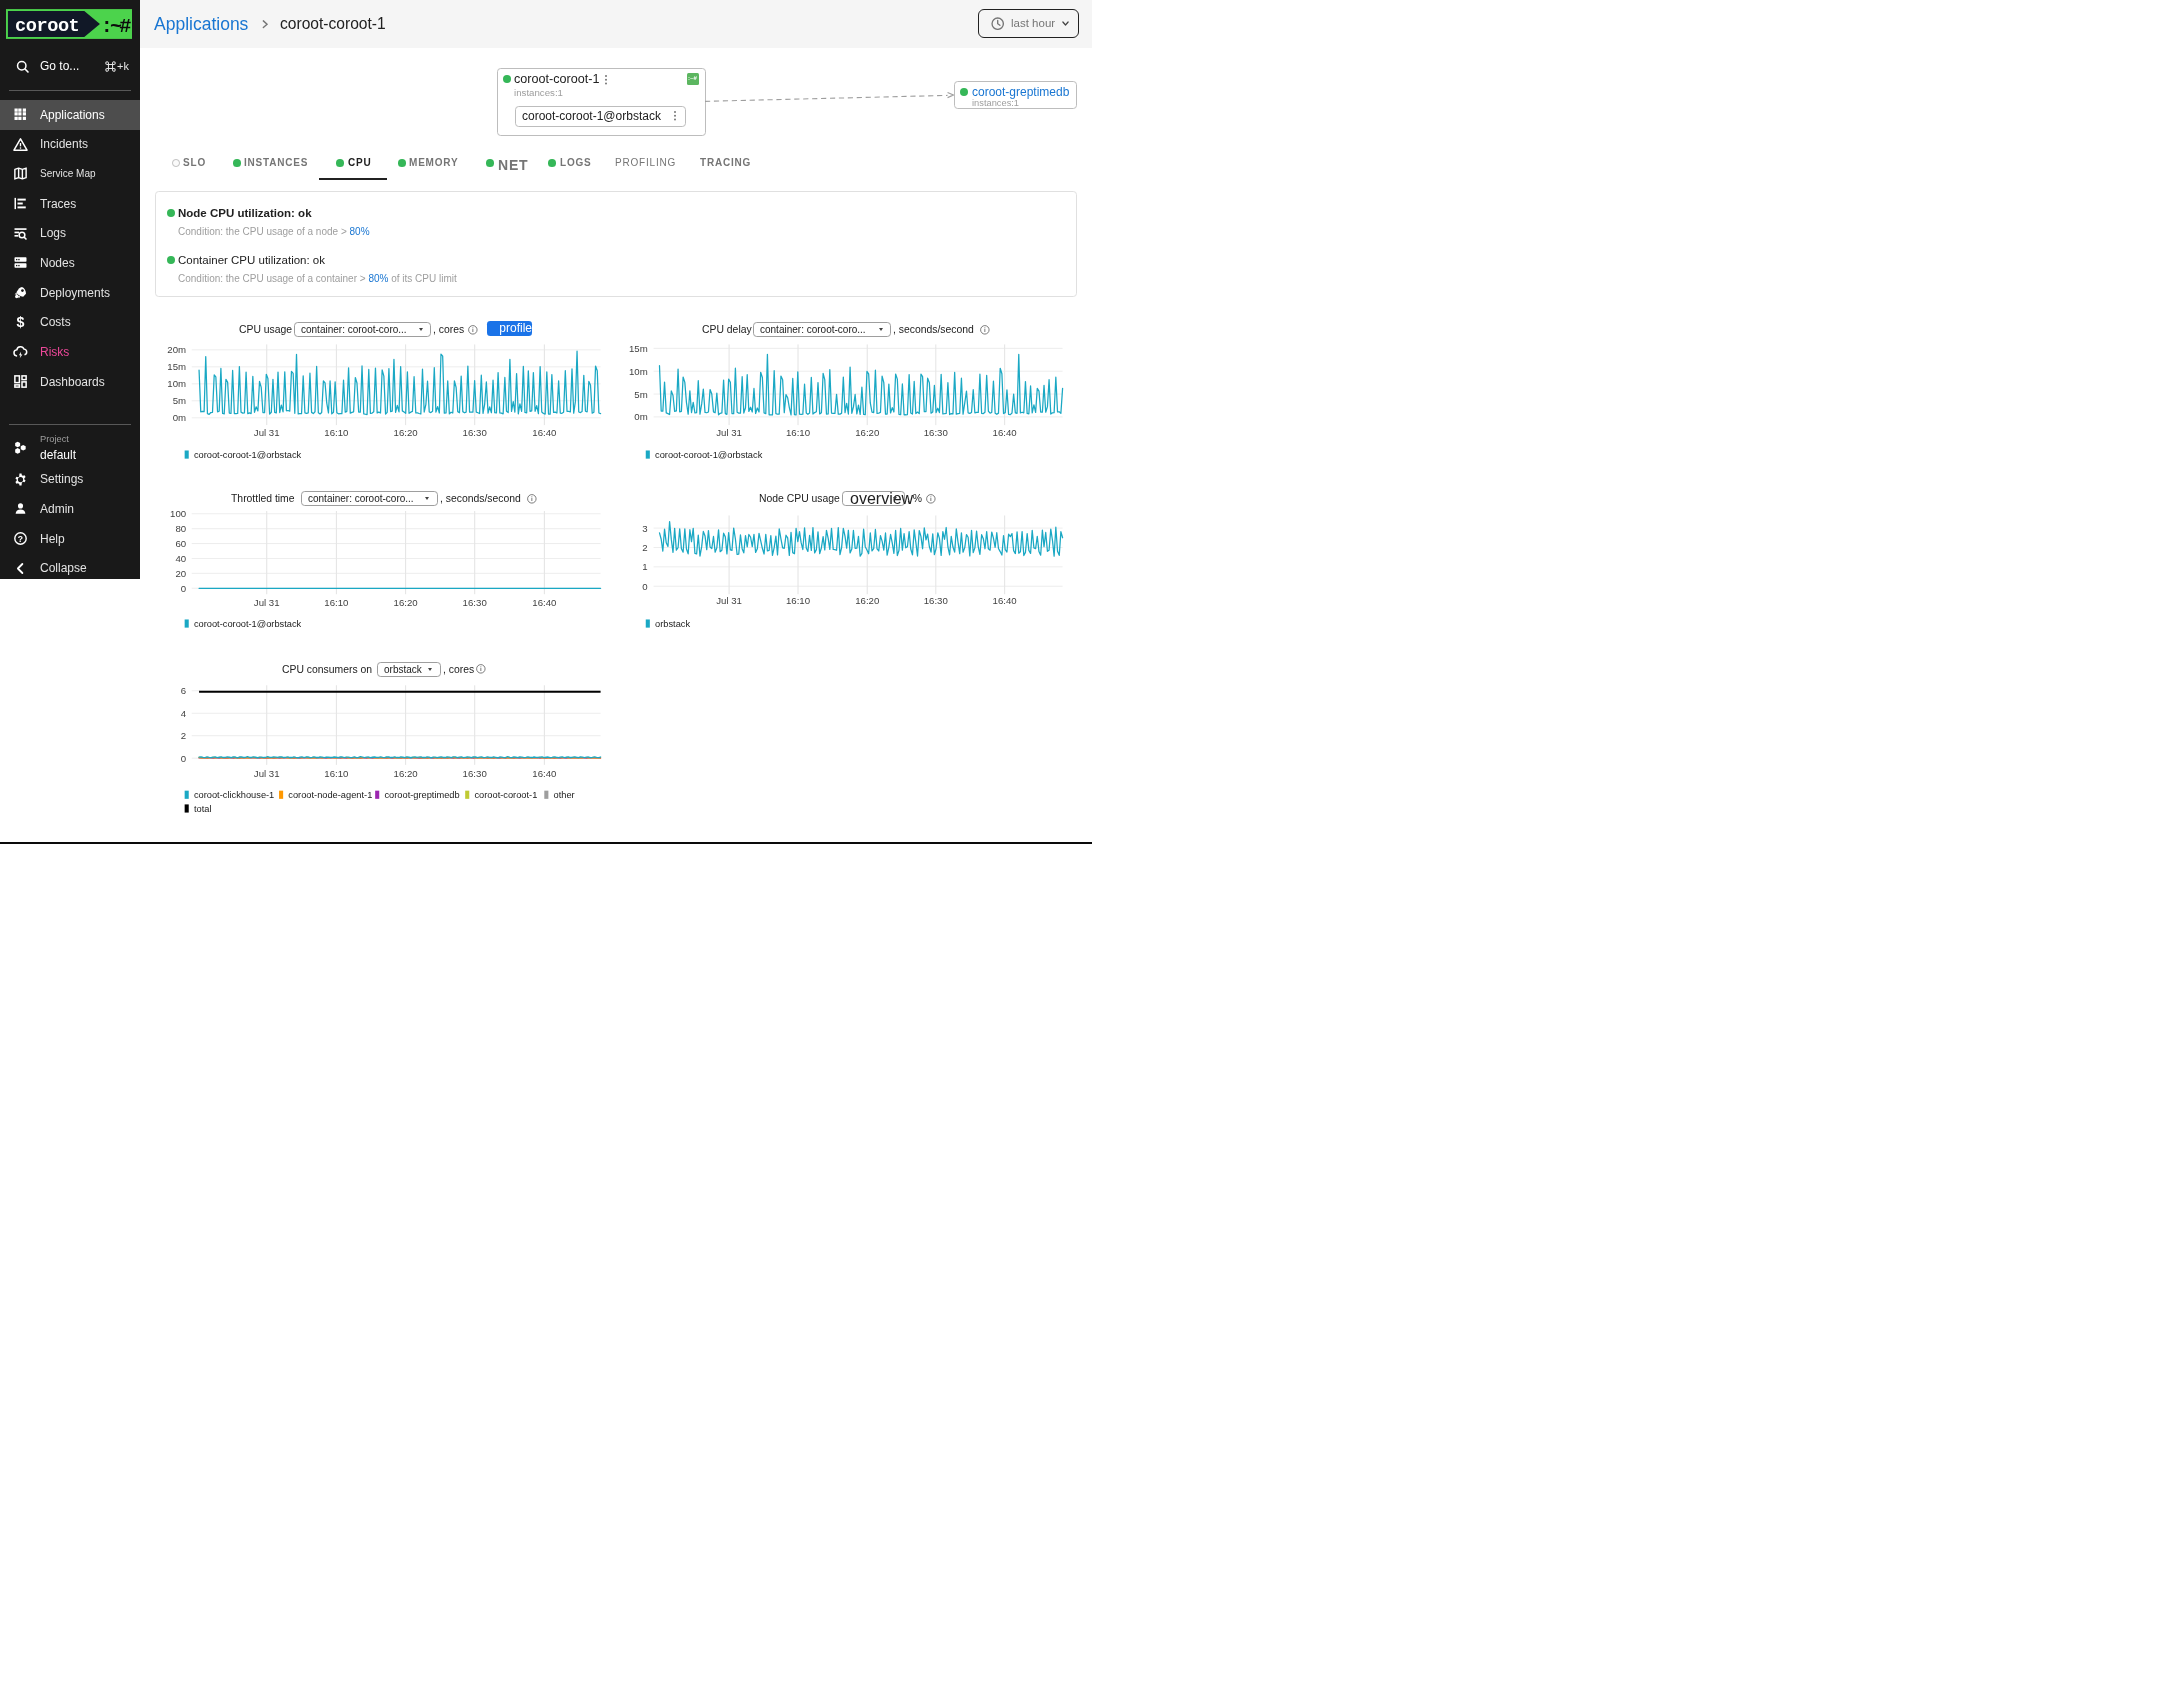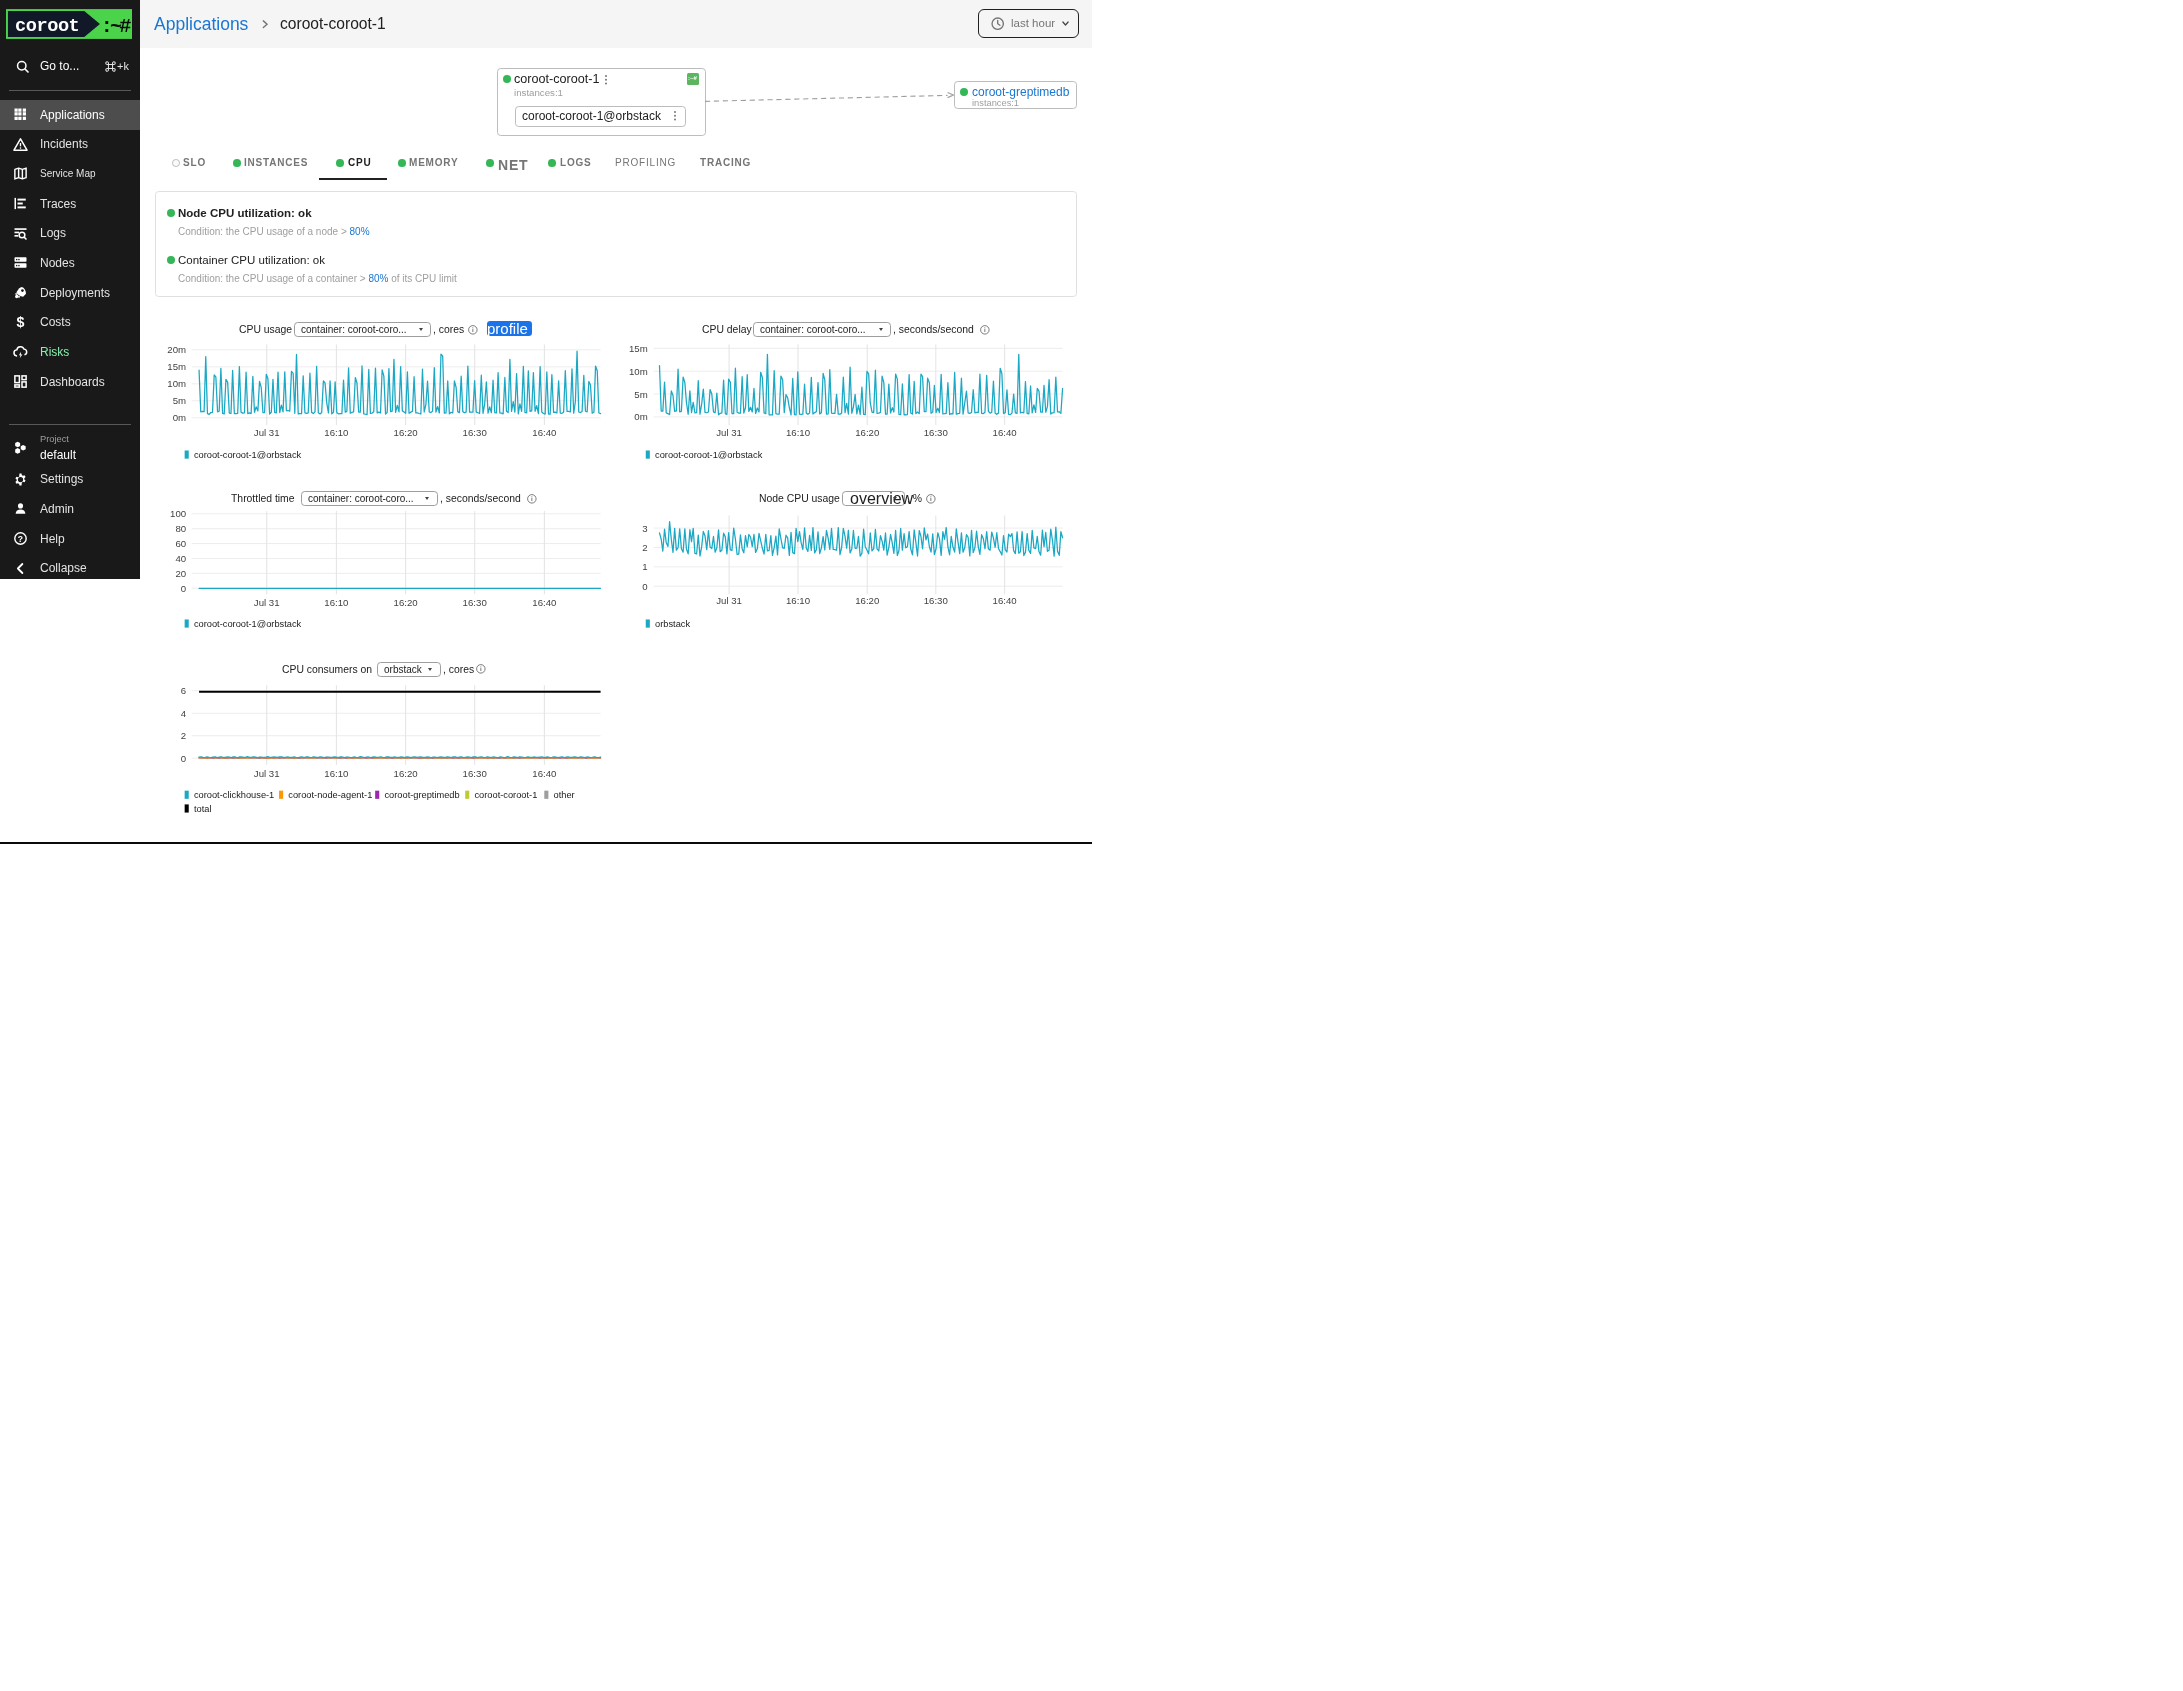--- a/index.html
+++ b/index.html
@@ -116,21 +116,21 @@
     <div class="abs" style="left:0;top:307px;width:140px;height:30px;"></div>
     <svg class="abs" style="left:12.6px;top:315px" width="15" height="15" viewBox="0 0 20 20">
       <text x="10" y="16.5" text-anchor="middle" font-family="Liberation Sans" font-size="19" font-weight="bold" fill="#fff">$</text>
     </svg>
     <div class="abs txt" style="left:40px;top:307px;height:30px;line-height:30px;color:#e3e3e3;font-size:12px">Costs</div>
     <div class="abs" style="left:0;top:337px;width:140px;height:30px;"></div>
     <svg class="abs" style="left:12.6px;top:345px" width="15" height="15" viewBox="0 0 20 20">
       <path d="M5.5 14.5 a4 4 0 0 1 -0.4-8 a5 5 0 0 1 9.6-1 a3.8 3.8 0 0 1 0.6 7.5" fill="none" stroke="#fff" stroke-width="2"></path>
       <path d="M10.5 9 L8 13.5 H10 L9 17.5 L12.5 12.5 H10.5 Z" fill="#fff"></path>
     </svg>
-    <div class="abs txt" style="left:40px;top:337px;height:30px;line-height:30px;color:#86efac;font-size:12px">Risks</div>
+    <div class="abs txt" style="left:40px;top:337px;height:30px;line-height:30px;color:#ec4899;font-size:12px">Risks</div>
     <div class="abs" style="left:0;top:367px;width:140px;height:30px;"></div>
     <svg class="abs" style="left:12.6px;top:374px" width="15" height="15" viewBox="0 0 20 20">
       <g fill="none" stroke="#fff" stroke-width="2">
         <rect x="2.5" y="2.5" width="6" height="9"></rect>
         <rect x="12" y="2.5" width="5.5" height="5"></rect>
         <rect x="2.5" y="14.5" width="6" height="3"></rect>
         <rect x="12" y="10.5" width="5.5" height="7"></rect>
       </g>
     </svg>
     <div class="abs txt" style="left:40px;top:367px;height:30px;line-height:30px;color:#e3e3e3;font-size:12px">Dashboards</div>
@@ -211,21 +211,21 @@
 <div class="abs" style="left:294px;top:322px;width:137px;height:15px;border:0.7px solid #9e9e9e;border-radius:3.7px;box-sizing:border-box"></div>
 <div class="abs txt" style="left:301px;top:322px;height:15px;line-height:15px;color:#212121;font-size:10px">container: coroot-coro...</div>
 <div class="abs" style="left:419px;top:328px;width:0;height:0;border-left:2.8px solid transparent;border-right:2.8px solid transparent;border-top:3.6px solid #424242"></div>
 <div class="abs txt" style="left:433px;top:322px;height:15px;line-height:15px;color:#212121;font-size:10.4px">, cores</div>
 <svg class="abs" style="left:468px;top:325px" width="9.7" height="9.7" viewBox="0 0 13 13">
     <circle cx="6.5" cy="6.5" r="5.7" fill="none" stroke="#757575" stroke-width="1.3"></circle>
     <rect x="5.85" y="5.4" width="1.3" height="4" fill="#757575"></rect>
     <rect x="5.85" y="3.2" width="1.3" height="1.3" fill="#757575"></rect>
   </svg>
 <div class="abs" style="left:487px;top:321px;width:45px;height:15.4px;background:#1a73e8;border-radius:3.3px"></div>
-<div class="abs txt" style="left:487px;top:321px;width:45px;height:15.4px;line-height:15.4px;color:#fff;font-size:15px;text-align:left">profile</div>
+<div class="abs txt" style="left:487px;top:321px;width:45px;height:15.4px;line-height:15.4px;color:#fff;font-size:12px;text-align:right">profile</div>
 <div class="abs txt" style="left:702px;top:322px;height:15px;line-height:15px;color:#212121;font-size:10.4px">CPU delay</div>
 <div class="abs" style="left:753px;top:322px;width:138px;height:15px;border:0.7px solid #9e9e9e;border-radius:3.7px;box-sizing:border-box"></div>
 <div class="abs txt" style="left:760px;top:322px;height:15px;line-height:15px;color:#212121;font-size:10px">container: coroot-coro...</div>
 <div class="abs" style="left:879px;top:328px;width:0;height:0;border-left:2.8px solid transparent;border-right:2.8px solid transparent;border-top:3.6px solid #424242"></div>
 <div class="abs txt" style="left:893px;top:322px;height:15px;line-height:15px;color:#212121;font-size:10.4px">, seconds/second</div>
 <svg class="abs" style="left:980px;top:325px" width="9.7" height="9.7" viewBox="0 0 13 13">
     <circle cx="6.5" cy="6.5" r="5.7" fill="none" stroke="#757575" stroke-width="1.3"></circle>
     <rect x="5.85" y="5.4" width="1.3" height="4" fill="#757575"></rect>
     <rect x="5.85" y="3.2" width="1.3" height="1.3" fill="#757575"></rect>
   </svg>

